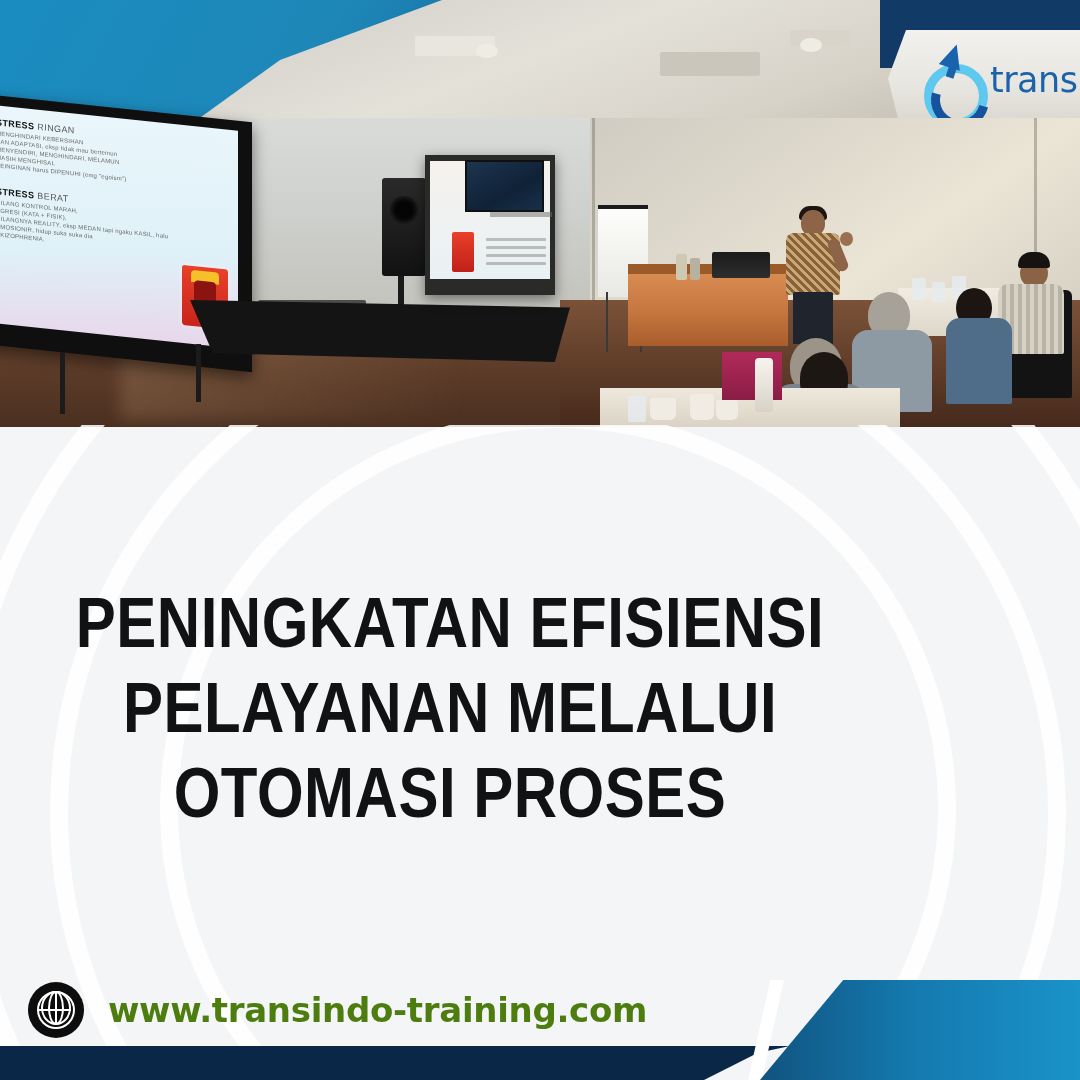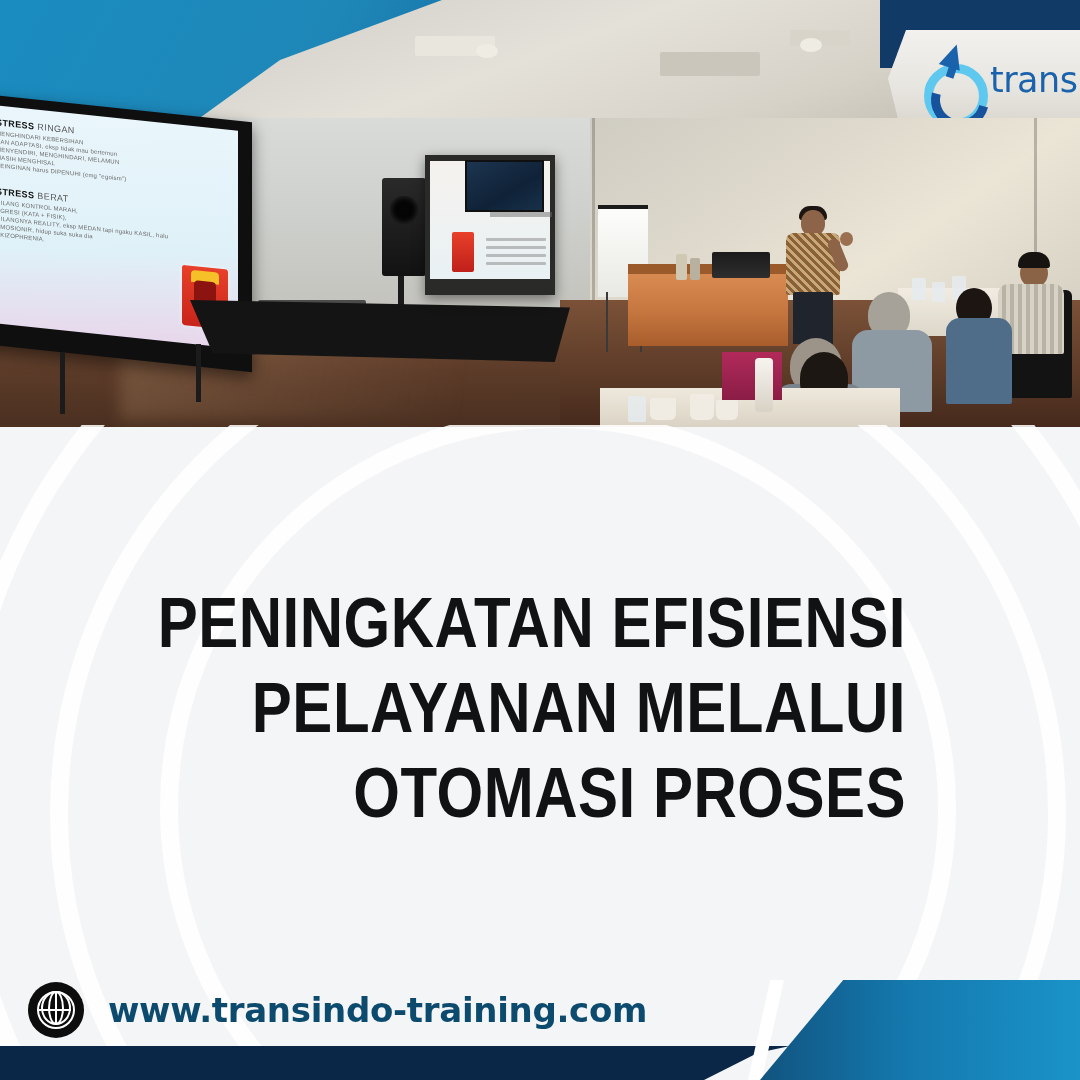--- a/index.html
+++ b/index.html
@@ -146,21 +146,21 @@
     background:linear-gradient(180deg,#f7f4ef,#d8d2c6);}
 
   
   .band{position:absolute;left:0;top:426px;width:1080px;height:114px;background:#23b2ec;
     display:flex;align-items:center;justify-content:center;}
   .band h1{margin:0;font-family:"Liberation Sans",sans-serif;font-weight:bold;color:#ffffff;
     font-size:82px;letter-spacing:7px;line-height:1;
     transform:scaleY(1.22);text-shadow:0 2px 4px rgba(0,0,0,.12);}
 
   
-  .title{position:absolute;left:14px;top:580px;width:892px;text-align:right;}
+  .title{position:absolute;left:4px;top:580px;width:892px;text-align:center;}
   .title div{font-family:"Liberation Sans",sans-serif;font-weight:bold;color:#111214;
     font-size:60px;line-height:85px;letter-spacing:.5px;transform:scaleY(1.18);white-space:nowrap;}
 
   
   .navybar{position:absolute;left:0;top:1046px;width:790px;height:34px;background:#0a2747;
     clip-path:polygon(0 0,100% 0,80% 100%,0 100%);}
   .bluepara{position:absolute;left:760px;top:980px;width:320px;height:100px;
     background:linear-gradient(90deg,#11537f 0%,#1478ad 45%,#1a93c9 100%);
     clip-path:polygon(26% 0,100% 0,100% 100%,0 100%);}
   .bluepara-edge{position:absolute;left:748px;top:980px;width:36px;height:100px;background:#ffffff;
@@ -170,21 +170,21 @@
 
   .footer{position:absolute;left:28px;top:982px;display:flex;align-items:center;gap:24px;}
   .globe{position:relative;width:56px;height:56px;border-radius:50%;background:#0d0d0d;
     display:flex;align-items:center;justify-content:center;}
   .globe .g-in{position:relative;width:34px;height:34px;border-radius:50%;border:2px solid #fff;}
   .globe .g-in:before{content:"";position:absolute;left:50%;top:-2px;margin-left:-1px;width:2px;height:34px;background:#fff;}
   .globe .g-in:after{content:"";position:absolute;top:50%;left:-2px;margin-top:-1px;height:2px;width:34px;background:#fff;}
   .g-e1,.g-e2{position:absolute;top:-2px;border:2px solid #fff;border-radius:50%;height:34px;box-sizing:border-box;}
   .g-e1{left:50%;margin-left:-8px;width:16px;}
   .g-e2{left:50%;margin-left:-15px;width:30px;}
-  .url{font-family:"DejaVu Sans",sans-serif;font-weight:bold;font-size:34px;color:#0c4a6e;letter-spacing:-.3px;}
+  .url{font-family:"DejaVu Sans",sans-serif;font-weight:bold;font-size:34px;color:#4d7c0f;letter-spacing:-.3px;}
 </style>
 </head>
 <body>
 
 <div class="poster">
 
   <div class="photo">
     <div class="ceiling-blue"></div>
     <div class="ceiling-panel"></div>
     <div class="ceiling-dark"></div>

